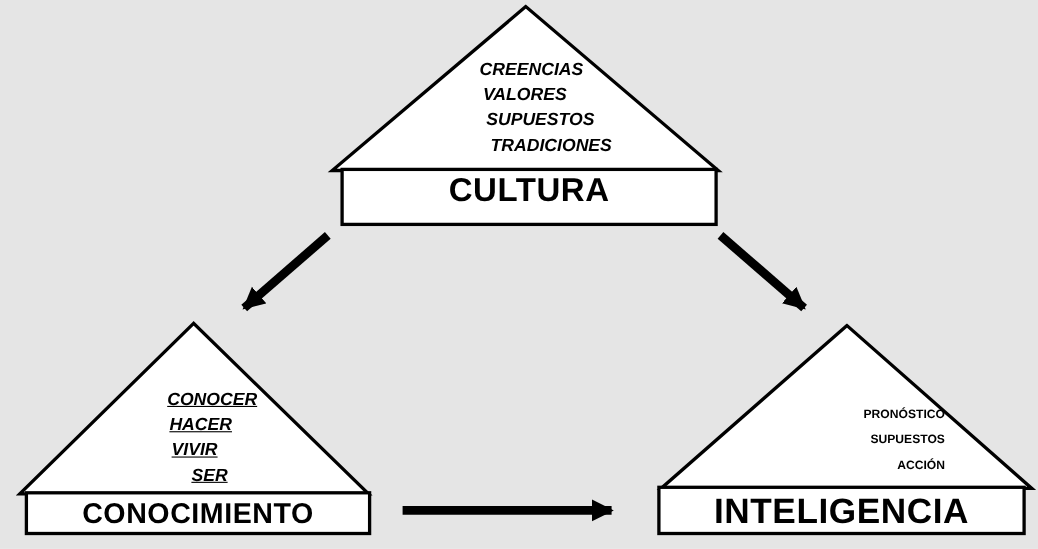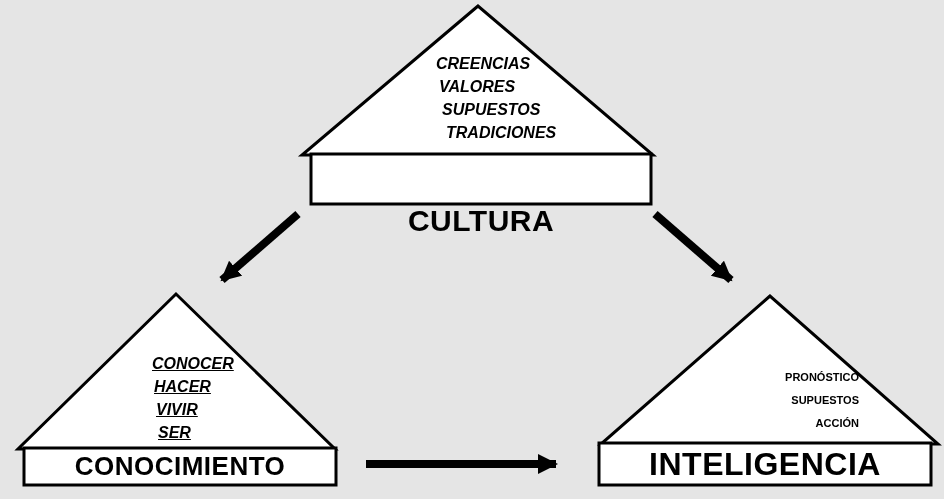--- a/index.html
+++ b/index.html
@@ -47,21 +47,21 @@
   .conocimiento-items {
     left: 152px;
     top: 352px;
     font-size: 16px;
     line-height: 23px;
     text-align: left;
     text-decoration: underline;
   }
   .conocimiento-items .line:nth-child(2) { padding-left: 2px; }
   .conocimiento-items .line:nth-child(3) { padding-left: 4px; }
-  .conocimiento-items .line:nth-child(4) { padding-left: 6px; }
+  .conocimiento-items .line:nth-child(4) { padding-left: 6px; margin-left: 16px; }
   .inteligencia-items {
     left: 697px;
     top: 366px;
     width: 162px;
     font-size: 11px;
     font-weight: bold;
     line-height: 23px;
     text-align: right;
   }
   .box-label {
@@ -71,21 +71,20 @@
     justify-content: center;
     font-weight: bold;
     letter-spacing: 0.5px;
   }
   .cultura-label {
     left: 311px;
     top: 156px;
     width: 340px;
     height: 36px;
     font-size: 30px;
-    margin-top: 47px;
   }
   .conocimiento-label {
     left: 24px;
     top: 448px;
     width: 312px;
     height: 37px;
     font-size: 26px;
   }
   .inteligencia-label {
     left: 599px;

